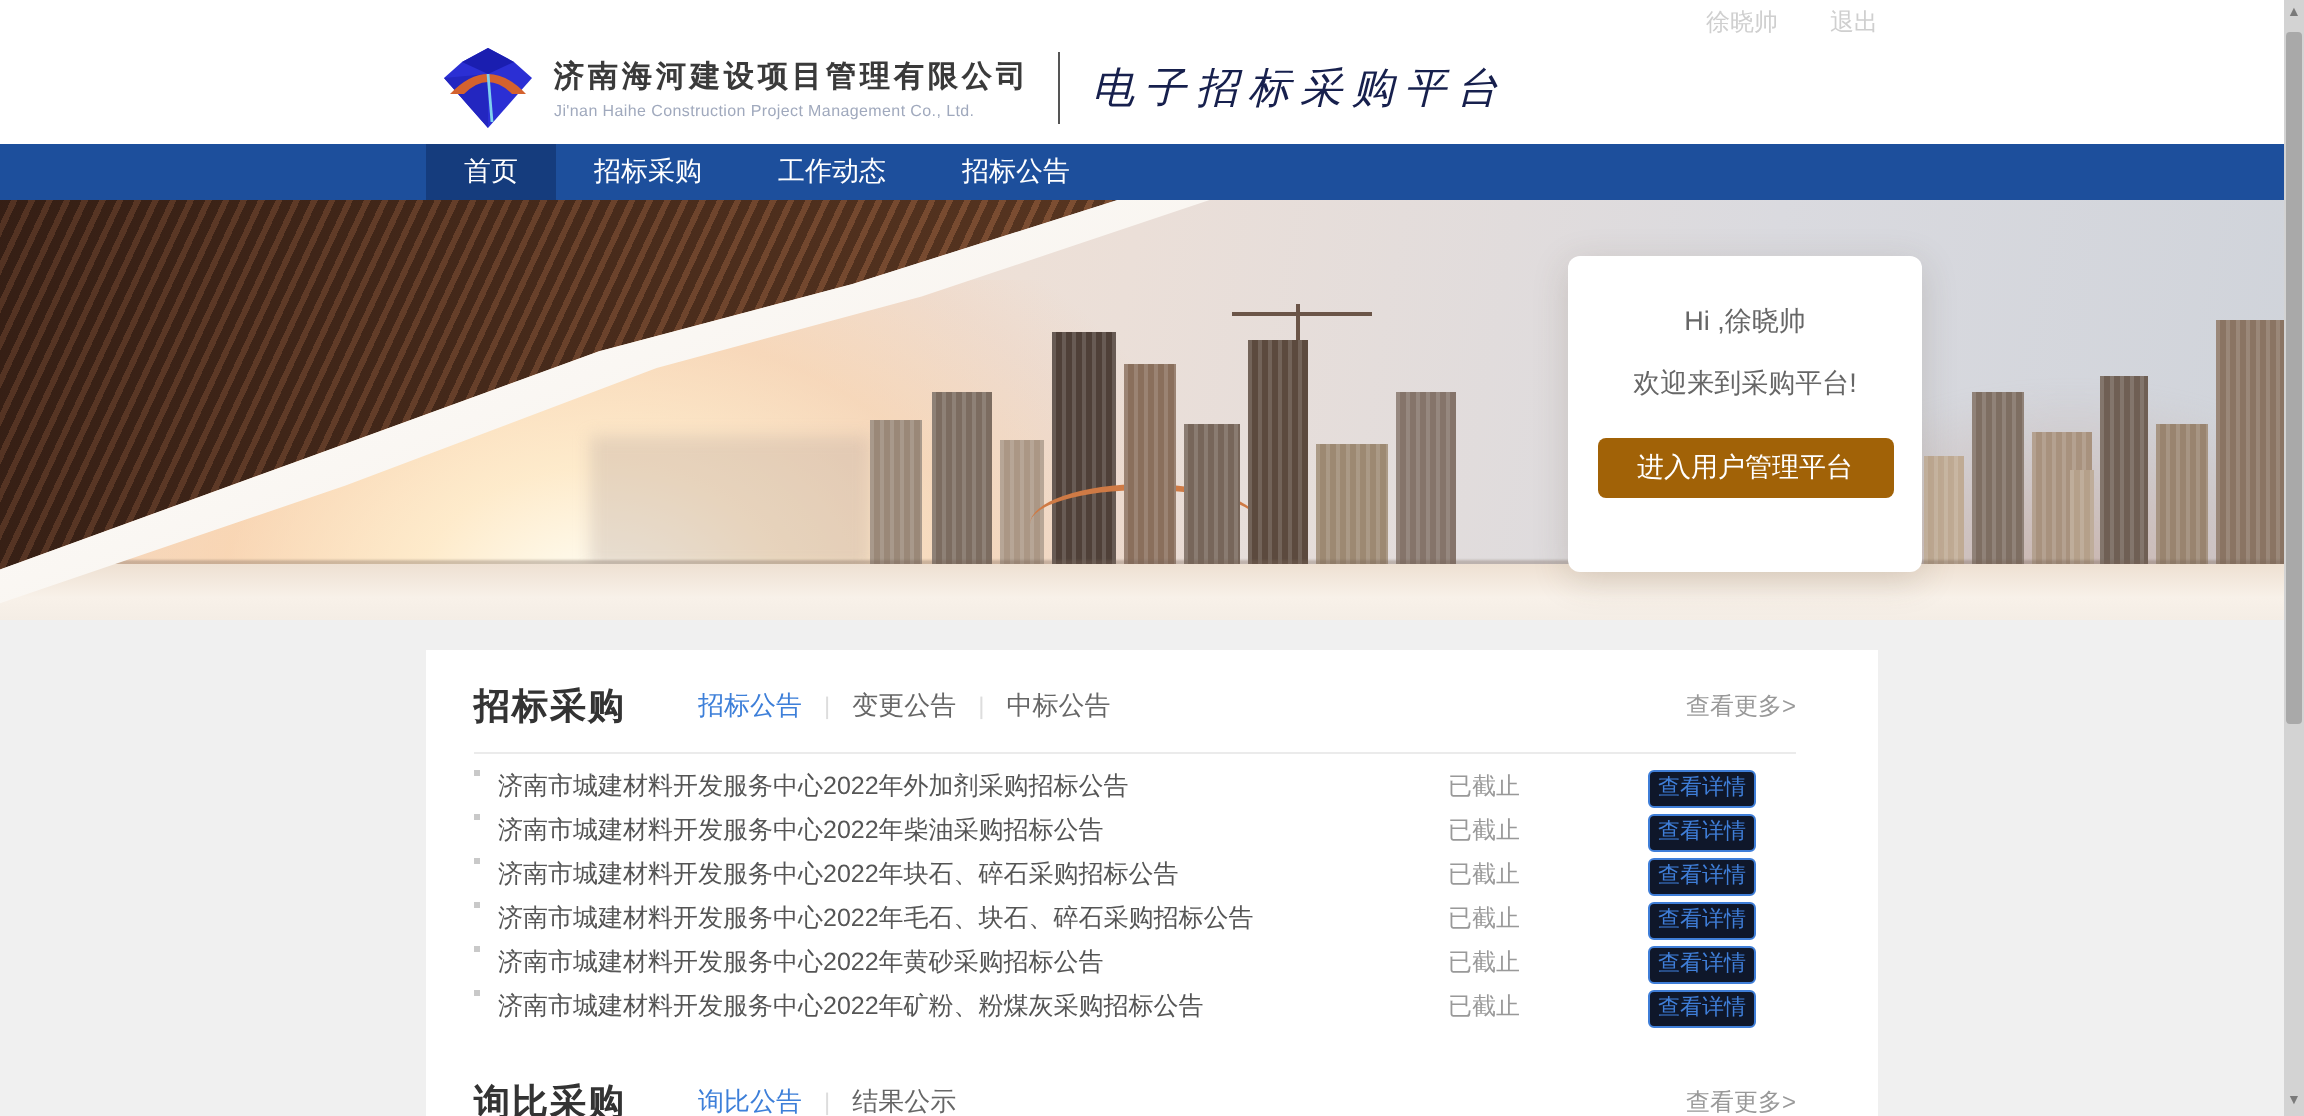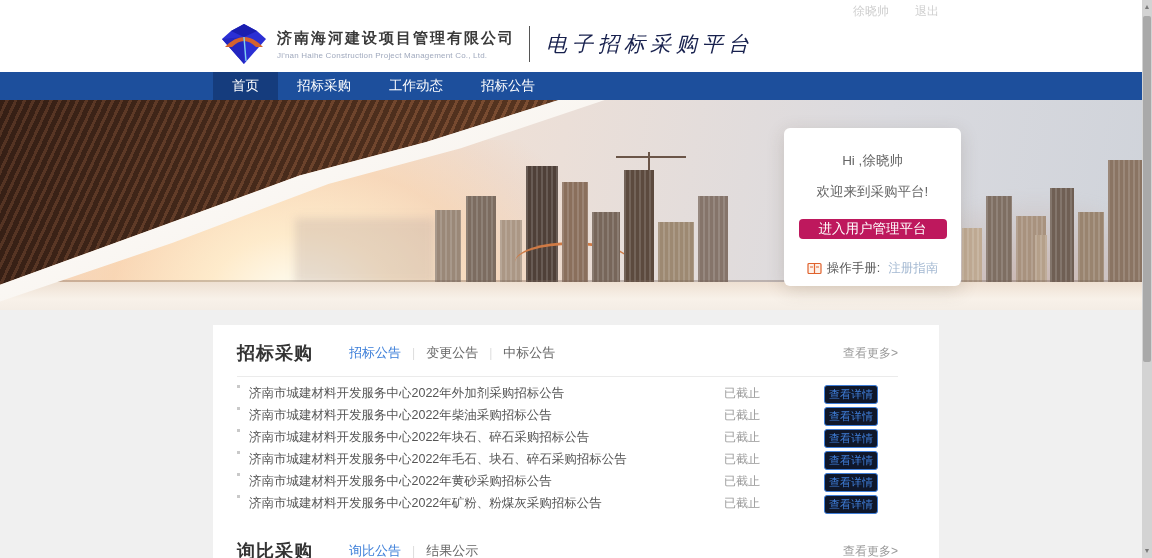--- a/index.html
+++ b/index.html
@@ -53,21 +53,21 @@
           background:linear-gradient(100deg, rgba(60,30,15,.5) 0%, rgba(255,150,70,.28) 70%, rgba(255,190,120,.4) 100%); }
   .roof-fascia { position:absolute; left:0; top:0; width:100%; height:100%;
           clip-path:polygon(0 88%, 13% 62%, 26% 36%, 37% 20%, 48.5% 0, 52.5% 0, 40% 23%, 28.5% 40%, 15% 68%, 0 96%);
           background:linear-gradient(160deg,#ffffff,#efe5d8); }
 
   
   .hero-card { position:absolute; left:784px; top:28px; width:177px; height:158px; background:#fff;
                border-radius:6px; box-shadow:0 4px 18px rgba(90,70,50,.18); text-align:center; padding-top:24px; }
   .hero-card .greet { font-size:13.5px; color:#666; }
   .hero-card .welcome { font-size:13.5px; color:#666; margin-top:13px; }
-  .enter-btn { display:block; margin:18px auto 0; width:148px; height:20px; background:#be185d; color:#fff;
+  .enter-btn { display:block; margin:18px auto 0; width:148px; height:30px; background:#a16207; color:#fff;
                font-size:13.5px; border:none; border-radius:4px; cursor:pointer; font-family:inherit; }
   .manual-row { margin-top:21px; display:flex; align-items:center; justify-content:center; gap:5px; font-size:12.5px; }
   .manual-row .label { color:#555; }
   .manual-row .link { color:#a4b9d2; text-decoration:none; margin-left:3px; }
 
   
   .lower { position:absolute; left:0; top:310px; width:100%; height:248px; background:#f0f0f0; }
   .panel { width:726px; margin:15px auto 0; background:#fff; min-height:300px; padding:0 41px 20px 24px; }
   .section-header { display:flex; align-items:center; padding-top:16px; padding-bottom:11px; border-bottom:1px solid #ebebeb; }
   .section-title { font-size:18px; font-weight:bold; color:#333; letter-spacing:1px; }
@@ -161,30 +161,20 @@
   <div class="water"></div>
 
   <div class="roof"></div>
   <div class="roof-light"></div>
   <div class="roof-fascia"></div>
 
   <div class="hero-card">
     <div class="greet">Hi ,徐晓帅</div>
     <div class="welcome">欢迎来到采购平台!</div>
     <button class="enter-btn">进入用户管理平台</button>
-    <div class="manual-row">
-      <svg width="15" height="13" viewBox="0 0 15 13">
-        <rect x="1" y="1.5" width="13" height="10" rx="1" fill="#fdf1e9" stroke="#e0622d" stroke-width="1.2"></rect>
-        <line x1="7.5" y1="1.5" x2="7.5" y2="11.5" stroke="#e0622d" stroke-width="1.2"></line>
-        <line x1="3" y1="5" x2="6" y2="5" stroke="#e0622d" stroke-width="1"></line>
-        <line x1="9" y1="5" x2="12" y2="5" stroke="#e0622d" stroke-width="1"></line>
-      </svg>
-      <span class="label">操作手册:</span>
-      <a href="#" class="link">注册指南</a>
-    </div>
   </div>
 </div>
 
 <div class="lower">
   <div class="panel">
 
     <div class="section-header">
       <span class="section-title">招标采购</span>
       <span class="tabs">
         <a href="#" class="tab active">招标公告</a>

